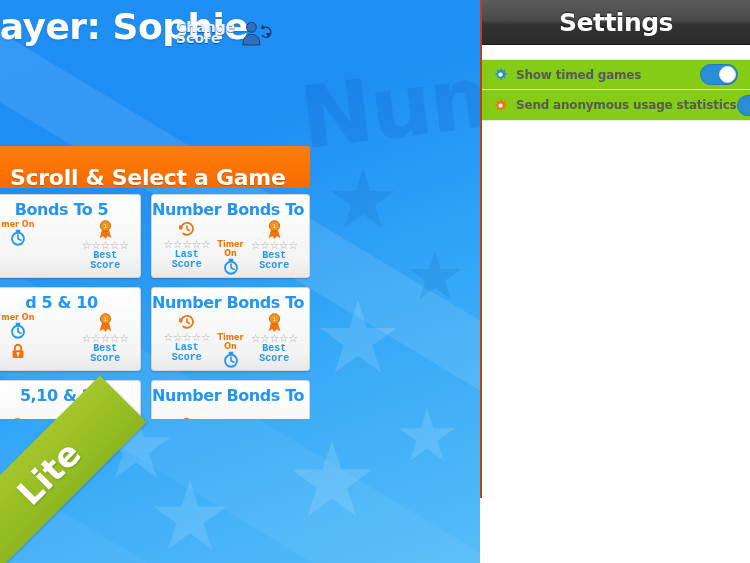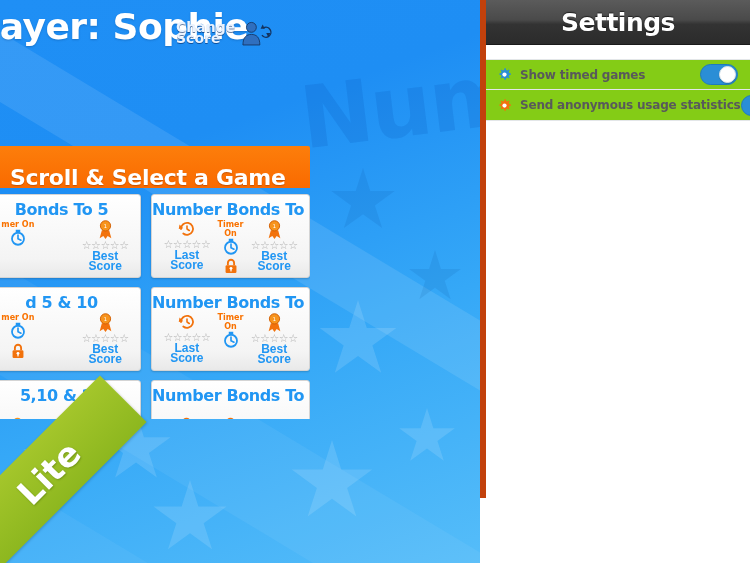--- a/index.html
+++ b/index.html
@@ -126,25 +126,25 @@
     letter-spacing: -0.4px;
     margin-top: 5px;
     white-space: nowrap;
   }
   .card-body {
     display: flex; justify-content: space-between; align-items: flex-start;
     padding: 1px 7px 0 7px;
     position: relative;
   }
   .score-col { width: 60px; text-align: center; }
-  .mid-col  { width: 34px; text-align: center; }
+  .mid-col  { width: 34px; text-align: center; margin-top: 20px; }
   .stars { font-size: 11px; color: #b3b3b3; letter-spacing: -0.5px; line-height: 12px; }
   .score-label {
-    font-size: 12px; font-weight: bold; color: #2196f3;
-    font-family: Liberation Sans, sans-serif; line-height: 10px;
+    font-size: 10px; font-weight: bold; color: #2196f3;
+    font-family: Liberation Mono, monospace; line-height: 10px;
   }
   .timer-label {
     font-size: 8px; font-weight: bold; color: #f97200;
     font-family: "DejaVu Sans", sans-serif; line-height: 9px;
   }
   .ic { display: block; margin: 0 auto; }
 
   
   #lite-ribbon {
     position: absolute; left: -56px; top: 440px;
@@ -160,21 +160,21 @@
     font-size: 34px; font-weight: bold; color: #ffffff;
     font-family: "DejaVu Sans", sans-serif;
     text-shadow: 0 1px 2px rgba(60,90,0,.45);
   }
 
   
   #settings-pane {
     position: absolute; left: 480px; top: 0;
     width: 270px; height: 498px;
     background: #ffffff;
-    border-left: 6px solid #c2410c;
+    border-left: 2px solid #c2410c;
   }
   #settings-header {
     width: 100%; height: 45px;
     background: linear-gradient(180deg, #5b5b5b 0%, #4a4a4a 45%, #333333 55%, #2b2b2b 100%);
     display: flex; align-items: center; justify-content: center;
     border-bottom: 1px solid #1a1a1a;
   }
   #settings-title {
     font-size: 25px; font-weight: bold; color: #ffffff;
     font-family: "DejaVu Sans", sans-serif;

